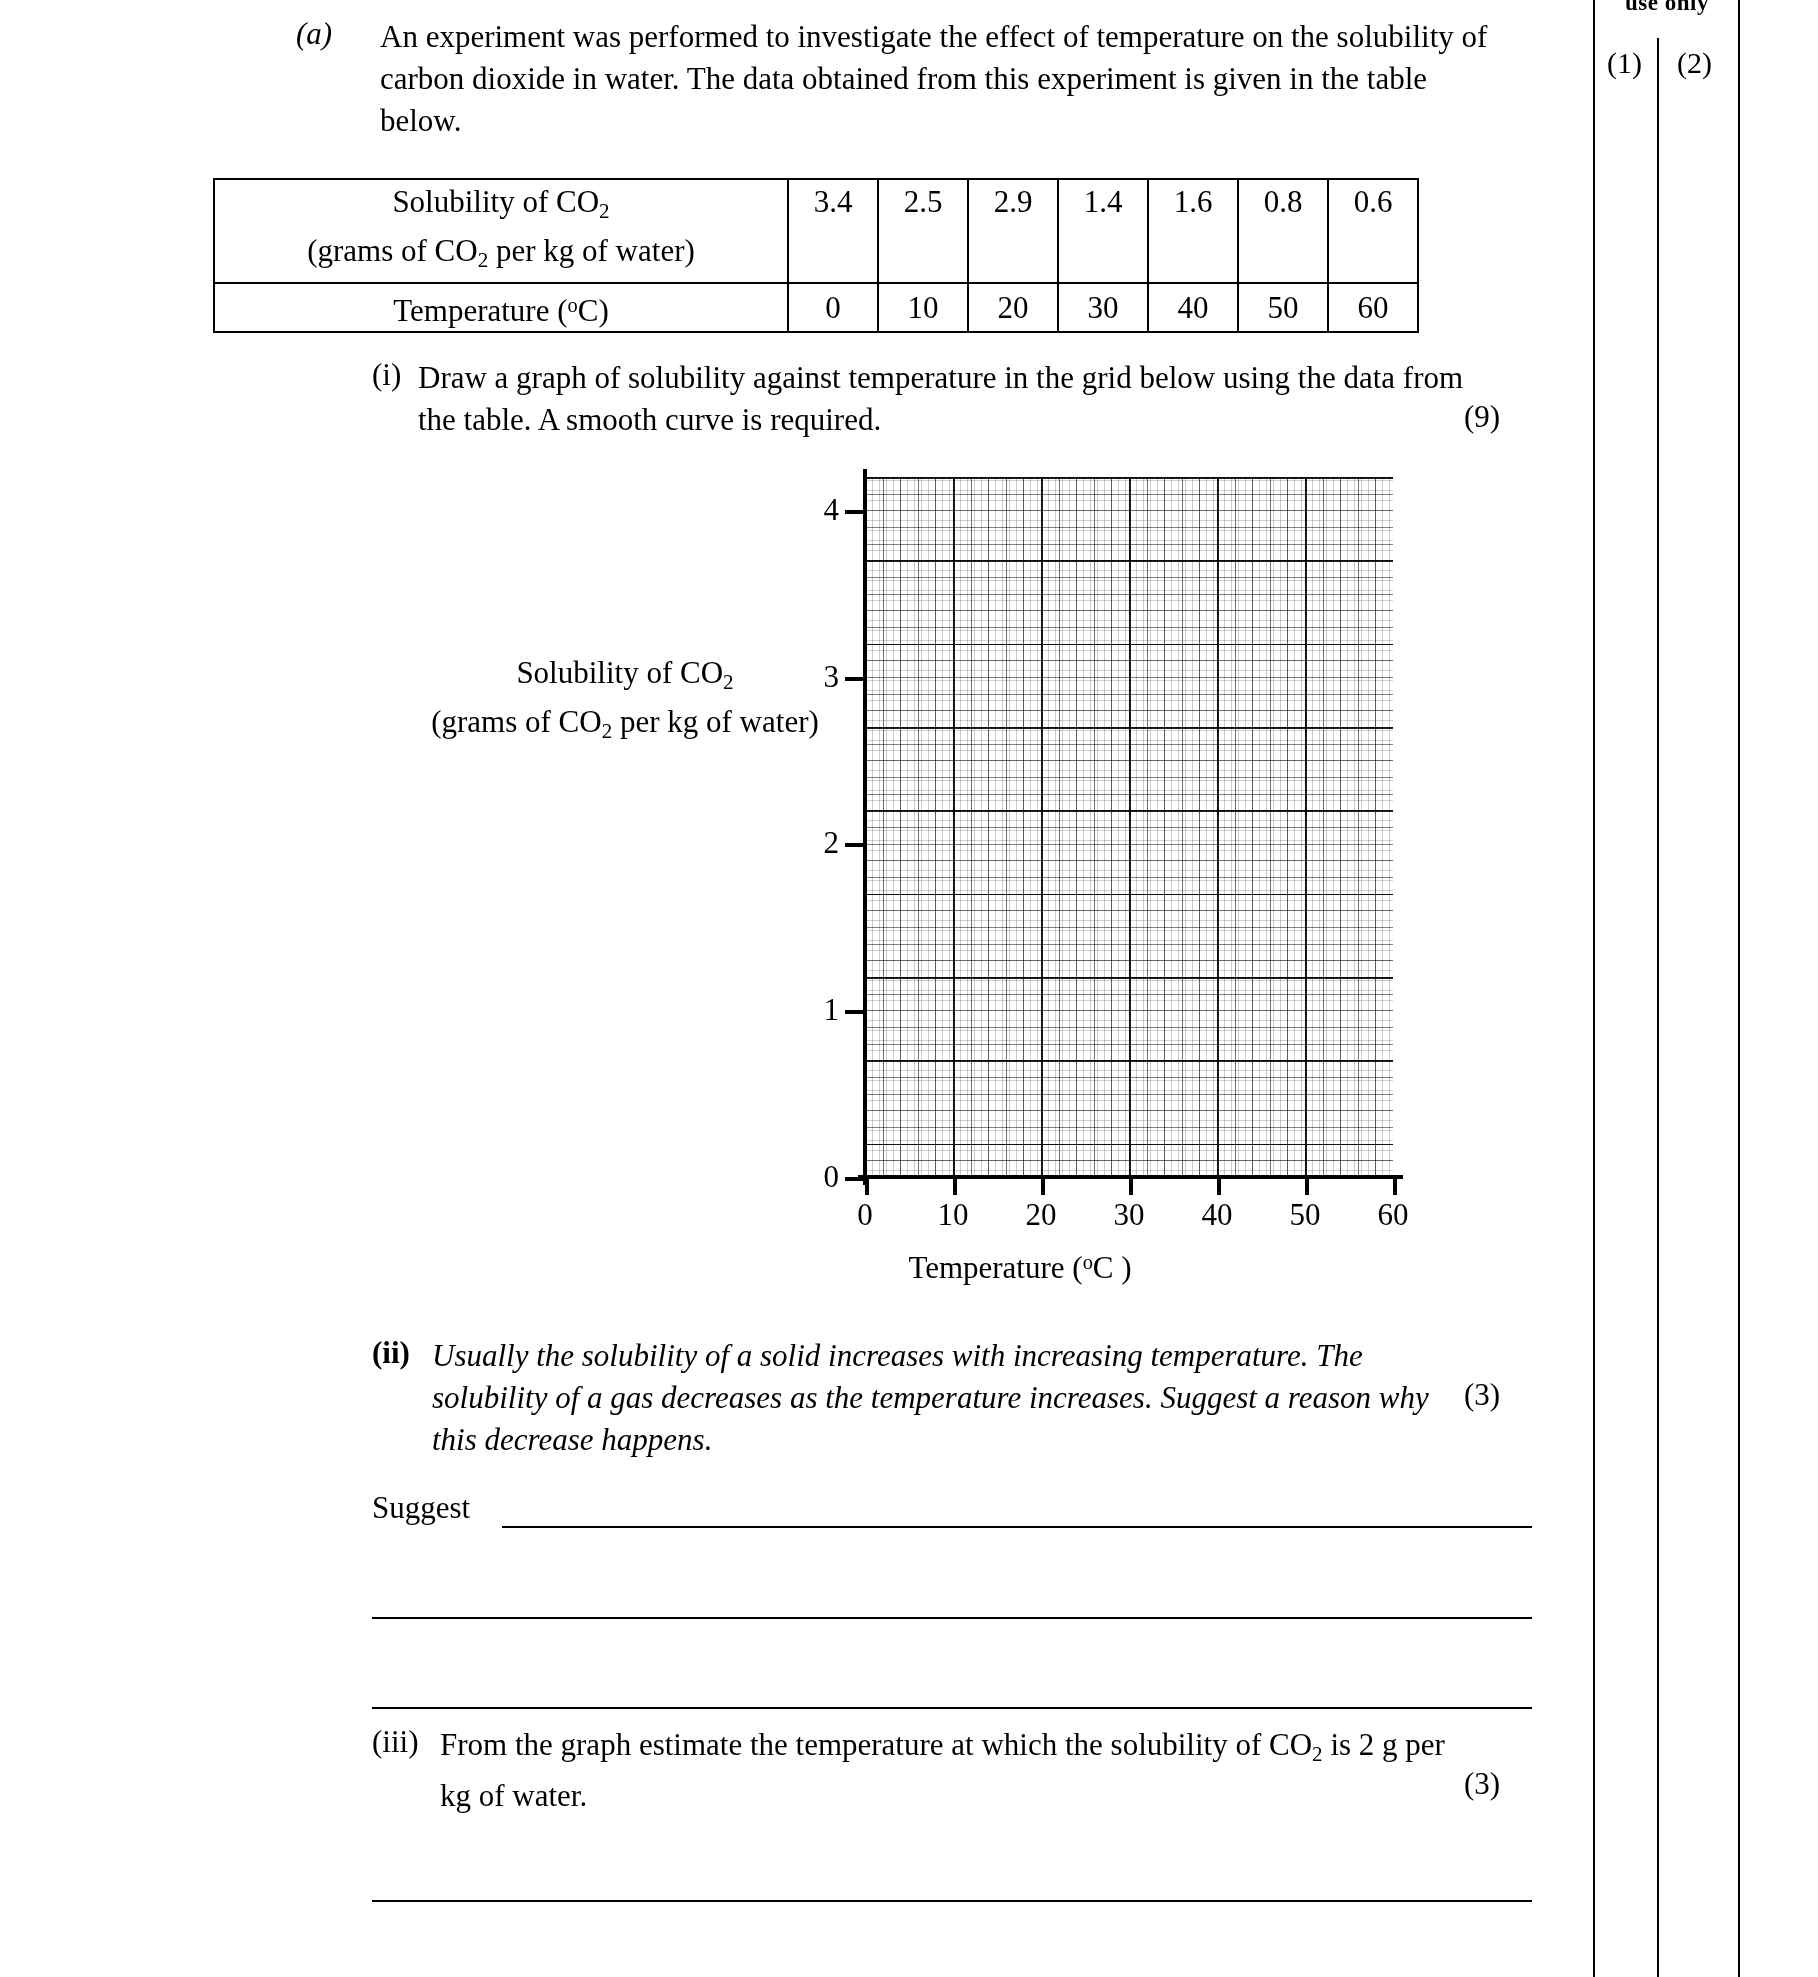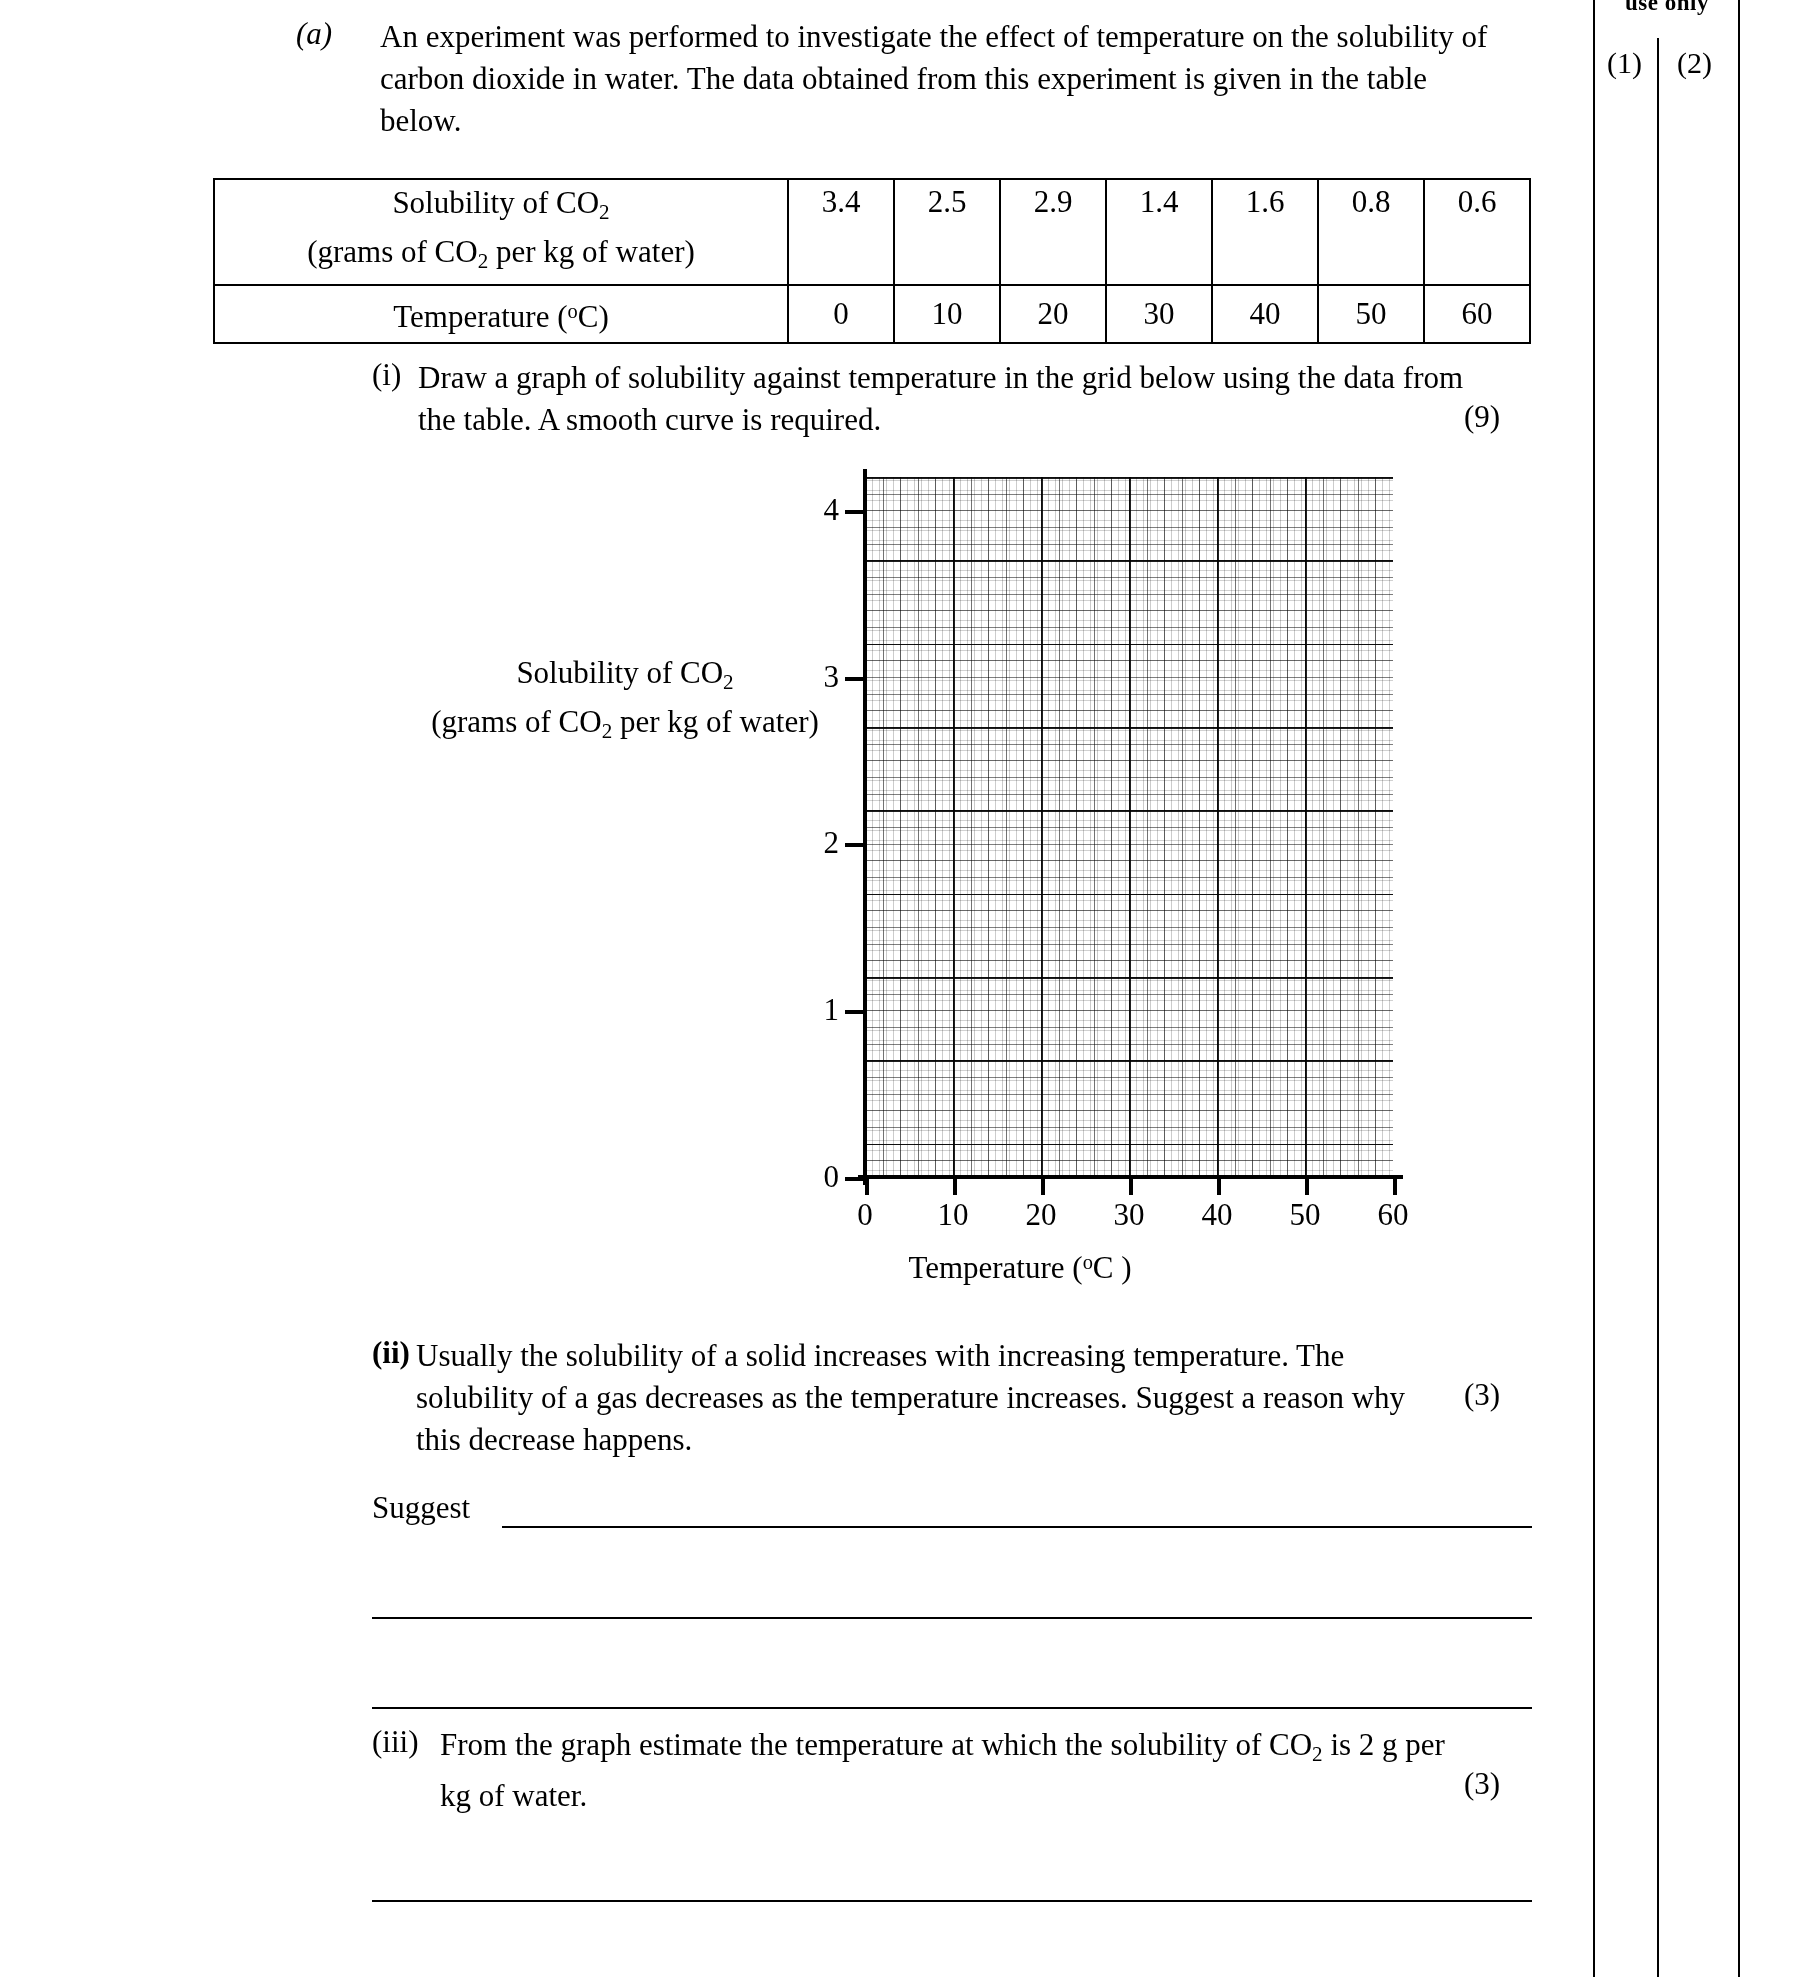--- a/index.html
+++ b/index.html
@@ -86,21 +86,21 @@
     position: absolute;
     left: 213px;
     top: 178px;
     border-collapse: collapse;
     font-size: 31px;
   }
   #data-table td {
     border: 2px solid #000;
     text-align: center;
     vertical-align: middle;
-    padding: 8px;
+    padding: 0;
   }
   #data-table td.rowhead {
     width: 560px;
     padding: 2px 6px;
     line-height: 39px;
   }
   #data-table td.val {
     width: 88px;
     height: 40px;
   }
@@ -225,21 +225,21 @@
     position: absolute;
     left: 330px;
     top: 785px;
     width: 400px;
     text-align: center;
     font-size: 31px;
   }
 
   
   #label-ii { position: absolute; left: 372px; top: 1335px; font-size: 31px; font-weight: bold; }
-  #para-ii  { left: 416px; top: 1335px; width: 1040px; }
+  #para-ii  { left: 432px; top: 1335px; width: 1040px; font-style: italic; }
 
   
   #suggest-label { position: absolute; left: 372px; top: 1490px; font-size: 31px; }
   .ansline {
     position: absolute;
     height: 0;
     border-top: 2px solid #000;
   }
   #ansline-1 { left: 502px;  top: 1526px; width: 1030px; }
   #ansline-2 { left: 372px;  top: 1617px; width: 1160px; }

